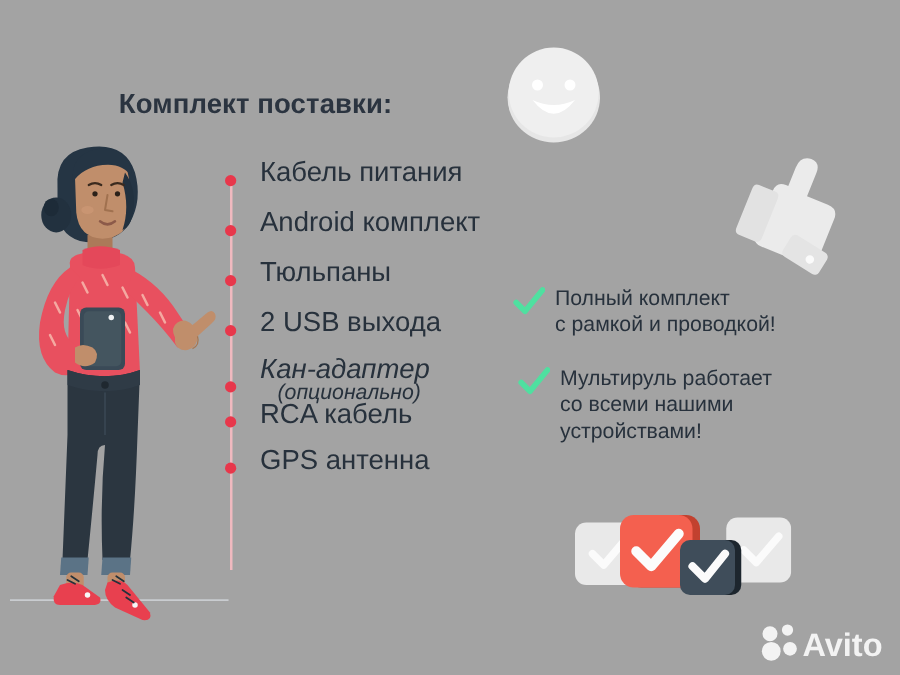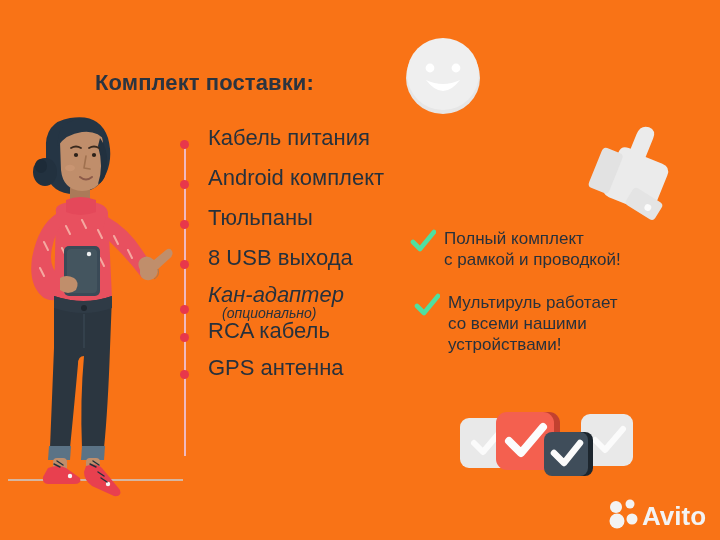--- a/index.html
+++ b/index.html
@@ -12,21 +12,21 @@
     height: 540px;
     background: #fdfdfd;
     font-family: "Liberation Sans", "DejaVu Sans", sans-serif;
     color: #2b3440;
     overflow: hidden;
   }
   #stage {
     position: relative;
     width: 720px;
     height: 540px;
-    background: #f97316;
+    background: #a3a3a3;
   }
 
   
   .decor {
     position: absolute;
     pointer-events: none;
   }
   #smiley-decor  { left: 398px; top: 30px;  width: 90px;  height: 90px; }
   #thumb-decor   { left: 575px; top: 110px; width: 120px; height: 120px; }
   #illustration  { left: 8px;   top: 108px; width: 175px; height: 390px; }
@@ -79,21 +79,21 @@
     display: block;
     font-size: 22px;
     line-height: 20px;
     color: #27313c;
     white-space: nowrap;
   }
   .list-sublabel {
     display: block;
     margin-left: 14px;
     margin-top: 1px;
-    font-size: 14px;
+    font-size: 17px;
     line-height: 15px;
     color: #27313c;
     white-space: nowrap;
   }
   .list-item.compact { min-height: 37px; }
   .list-item.tight   { min-height: 36px; font-style: italic; }
 
   
   .benefit {
     position: absolute;
@@ -251,21 +251,21 @@
     </div>
 
 
     <div class="list-item">
       <span class="list-bullet"></span>
       <span class="list-label">Тюльпаны</span>
     </div>
 
     <div class="list-item compact">
       <span class="list-bullet"></span>
-      <span class="list-label">8 USB выхода</span>
+      <span class="list-label">2 USB выхода</span>
     </div>
 
     <div class="list-item tight">
       <span class="list-bullet" style="top:20px;"></span>
       <span class="list-label">Кан-адаптер</span>
       <span class="list-sublabel">(опционально)</span>
     </div>
 
     <div class="list-item compact">
       <span class="list-bullet"></span>

